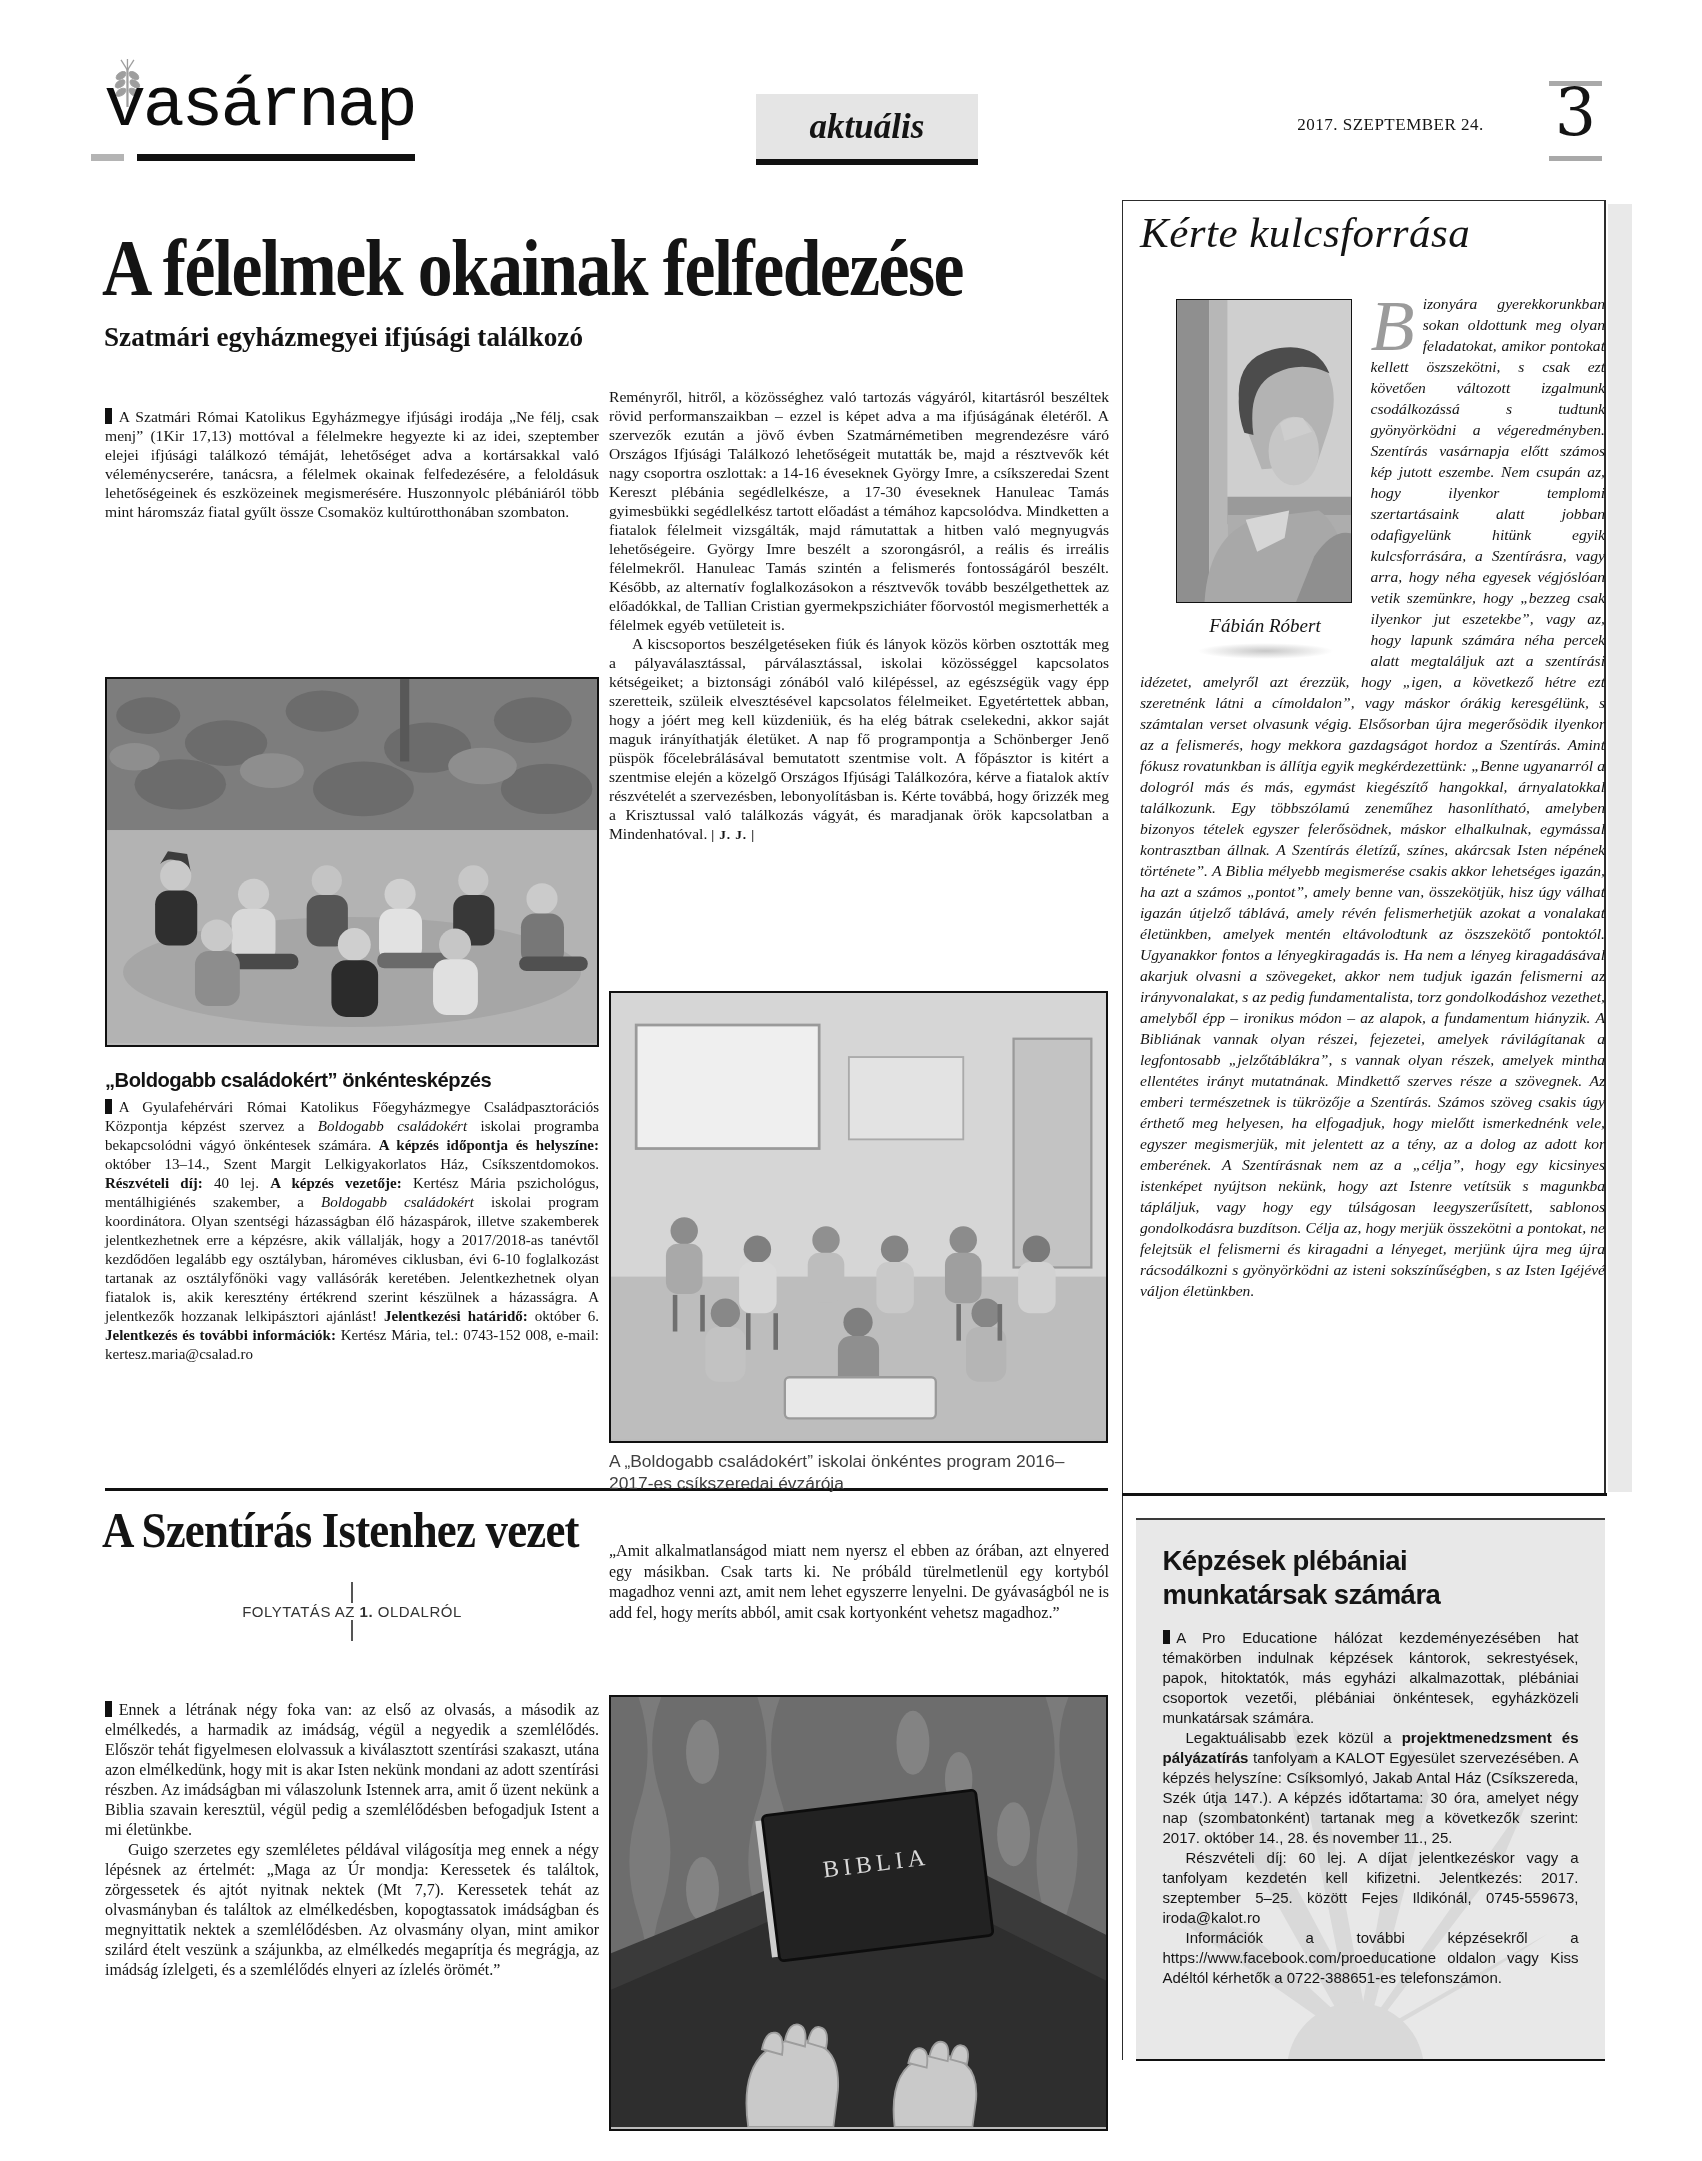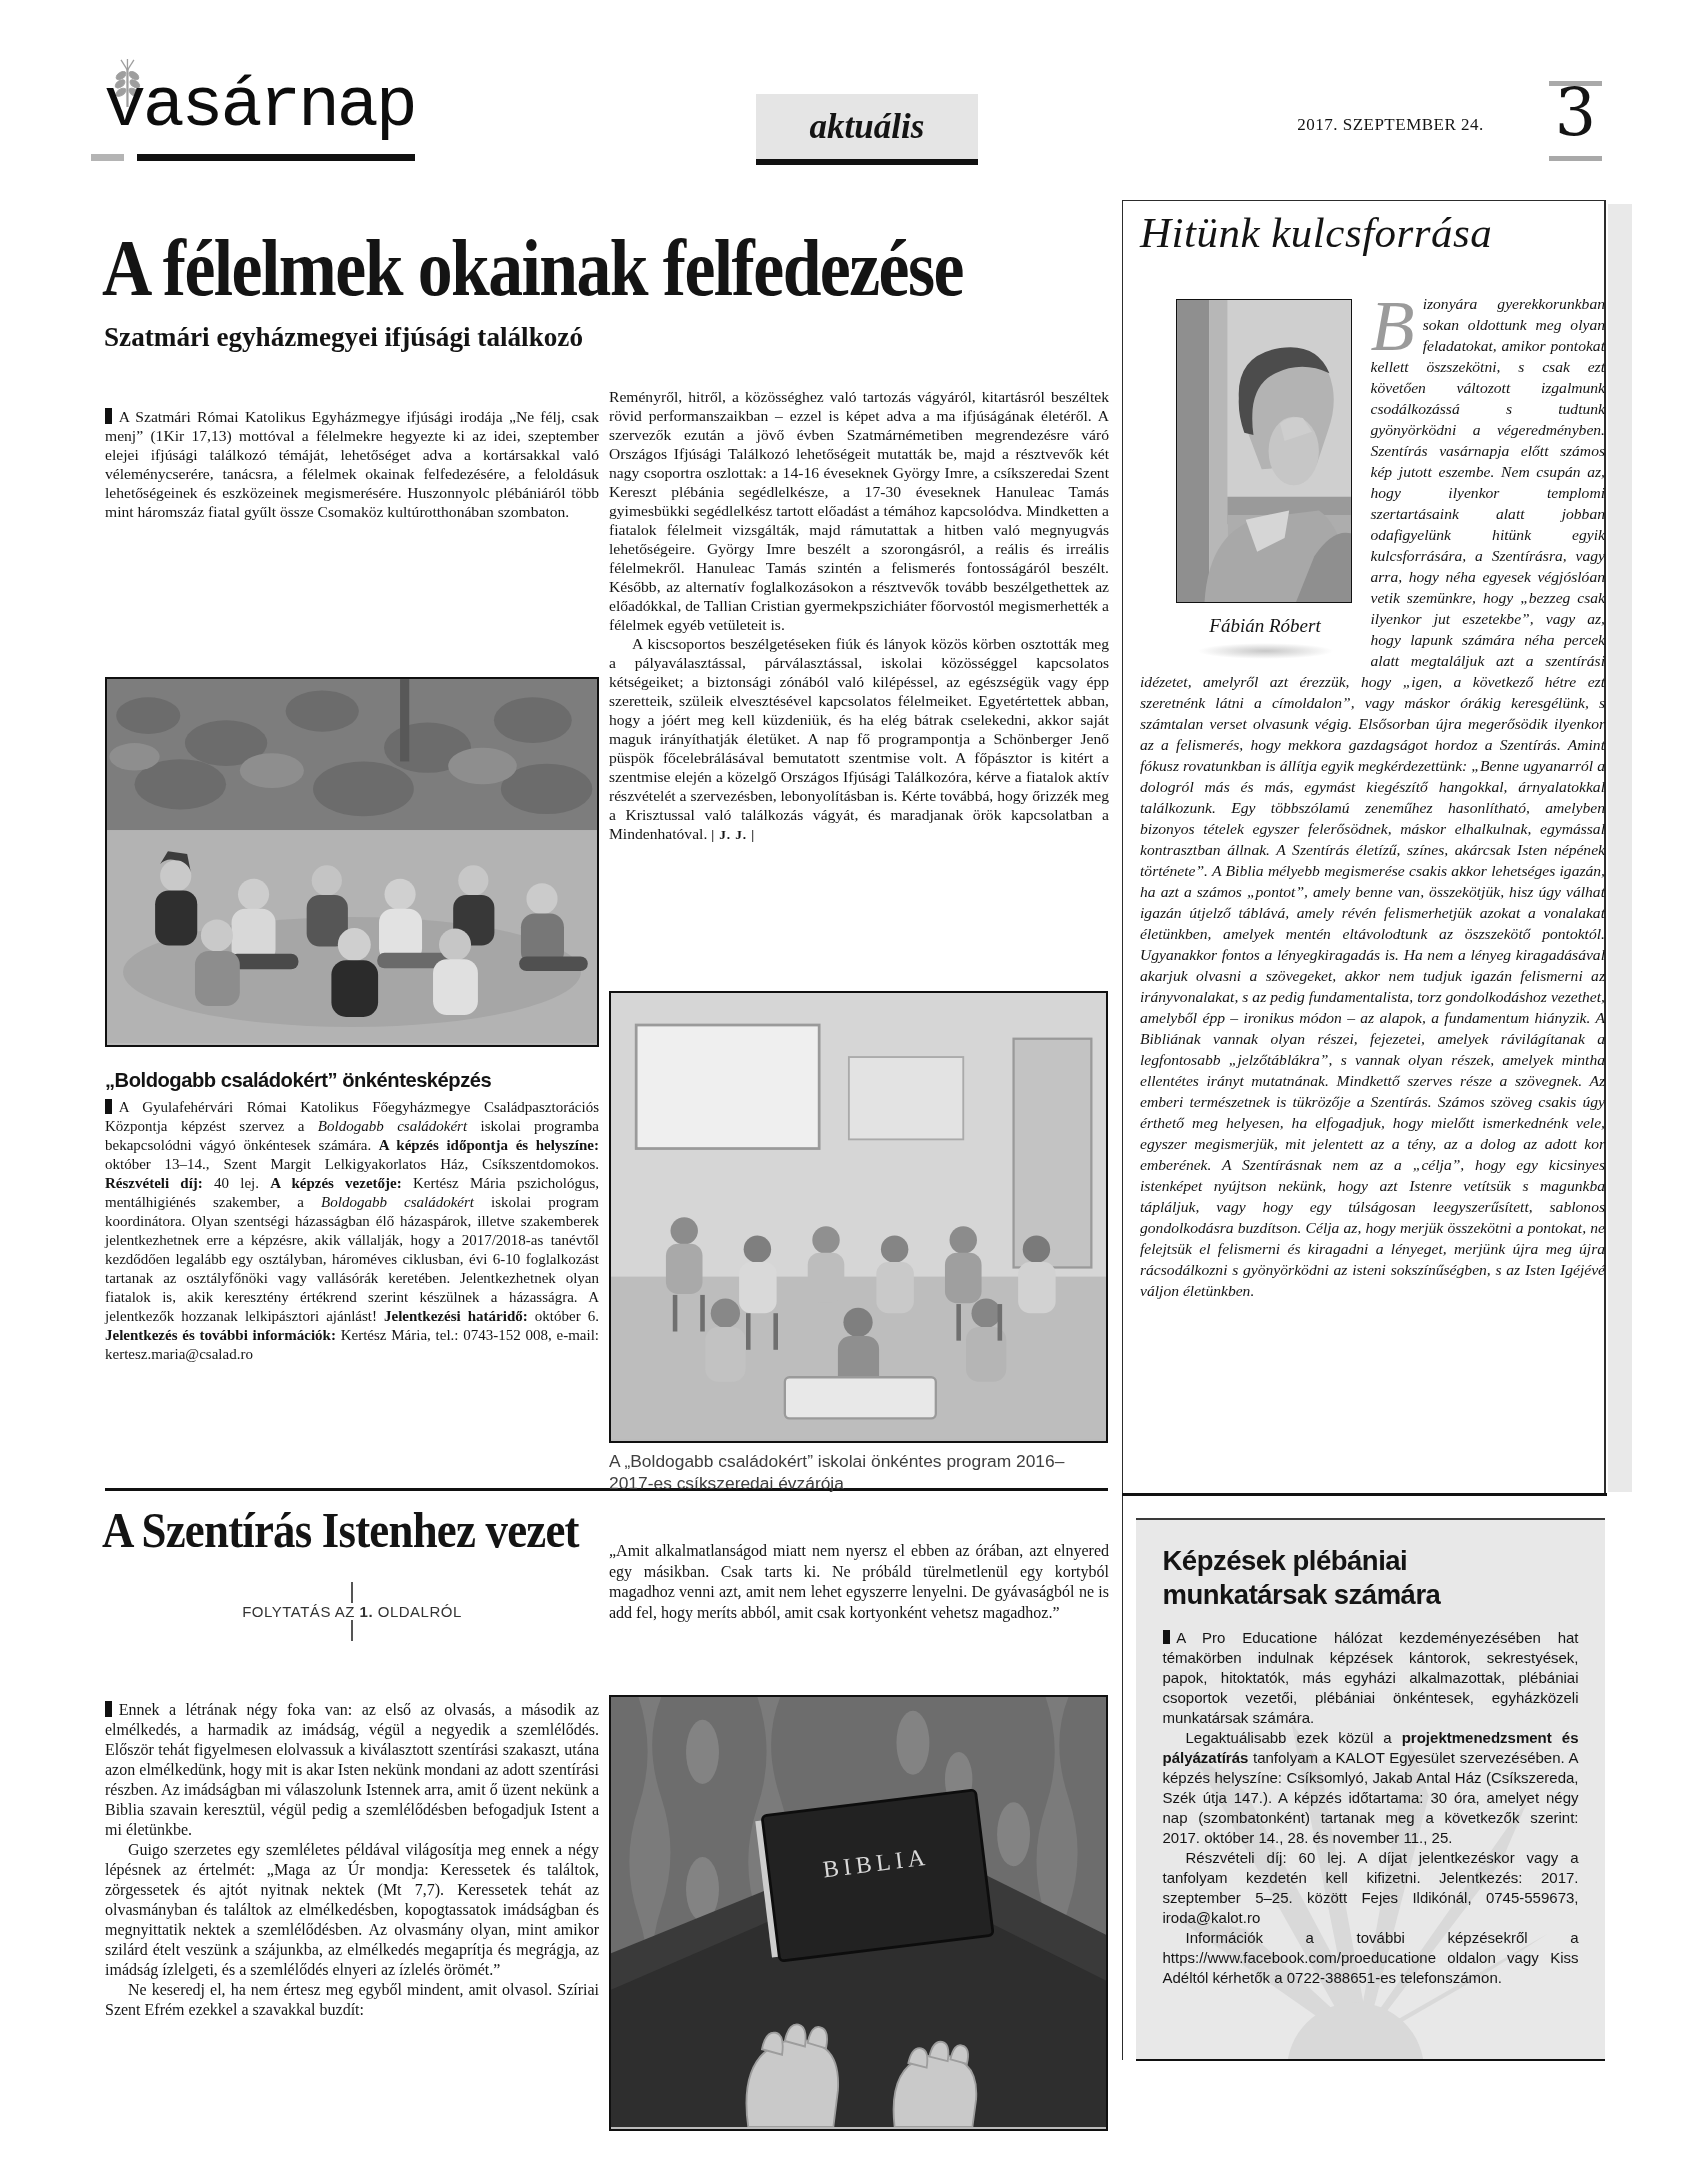--- a/index.html
+++ b/index.html
@@ -239,21 +239,21 @@
         <line x1="300" y1="700" x2="300" y2="780"></line>
           <line x1="360" y1="700" x2="360" y2="780"></line>
         <line x1="760" y1="680" x2="760" y2="760"></line>
           <line x1="850" y1="680" x2="850" y2="760"></line>
       </g>
       <rect x="380" y="840" width="330" height="90" rx="10" fill="#e8e8e8" stroke="#9a9a9a" stroke-width="5"></rect>
     </svg>
   </div>
   <div class="abs photo2-cap caption">A „Boldogabb családokért” iskolai önkéntes program 2016–2017-es csíkszeredai évzárója</div>
 
-  <div class="abs f-title">Hitünk kulcsforrása</div>
+  <div class="abs f-title">Kérte kulcsforrása</div>
   <div class="abs f-body just">
     <figure class="f-fig" style="margin:6.4px 16.5px 2.7px 0">
       <svg width="174" height="302" viewBox="0 0 380 660">
         <rect width="380" height="660" fill="#cfcfcf"></rect>
         <rect width="70" height="660" fill="#8f8f8f"></rect>
         <rect x="70" width="40" height="660" fill="#b7b7b7"></rect>
         <rect x="110" y="430" width="270" height="60" fill="#9a9a9a"></rect>
         <path d="M110 470h270v190H110z" fill="#adadad"></path>
 
         <path d="M140 250q-10-120 85-140q95-20 115 80q8 45-10 95l-25 75l-120 10z" fill="#b3b3b3"></path>
@@ -277,21 +277,20 @@
   <div class="abs kicker">
     <span class="kbar"></span>
     <span><span>FOLYTATÁS AZ</span>&nbsp;<b>1.</b>&nbsp;<span>OLDALRÓL</span></span>
     <span class="kbar"></span>
     <span class="kline"></span>
   </div>
 
   <div class="abs b-col1">
     <p class="bodytxt just"><span class="marker"></span><span>Ennek a létrának négy foka van: az első az olvasás, a második az elmélkedés, a harmadik az imádság, végül a negyedik a szemlélődés. Először tehát figyelmesen elolvassuk a kiválasztott szentírási szakaszt, utána azon elmélkedünk, hogy mit is akar Isten nekünk mondani az adott szentírási részben. Az imádságban mi válaszolunk Istennek arra, amit ő üzent nekünk a Biblia szavain keresztül, végül pedig a szemlélődésben befogadjuk Istent a mi életünkbe.</span></p>
     <p class="bodytxt just indent">Guigo szerzetes egy szemléletes példával világosítja meg ennek a négy lépésnek az értelmét: „Maga az Úr mondja: Keressetek és találtok, zörgessetek és ajtót nyitnak nektek (Mt 7,7). Keressetek tehát az olvasmányban és találtok az elmélkedésben, kopogtassatok imádságban és megnyittatik nektek a szemlélődésben. Az olvasmány olyan, mint amikor szilárd ételt veszünk a szájunkba, az elmélkedés megaprítja és megrágja, az imádság ízlelgeti, és a szemlélődés elnyeri az ízlelés örömét.”</p>
-    <p class="bodytxt just indent">Ne keseredj el, ha nem értesz meg egyből mindent, amit olvasol. Szíriai Szent Efrém ezekkel a szavakkal buzdít:</p>
   </div>
 
   <div class="abs b-quote just">„Amit alkalmatlanságod miatt nem nyersz el ebben az órában, azt elnyered egy másikban. Csak tarts ki. Ne próbáld türelmetlenül egy kortyból magadhoz venni azt, amit nem lehet egyszerre lenyelni. De gyávaságból ne is add fel, hogy meríts abból, amit csak kortyonként vehetsz magadhoz.”</div>
 
   <div class="abs photo4 photoframe">
     <svg width="495" height="430" viewBox="0 0 1082 940">
       <rect width="1082" height="940" fill="#6d6d6d"></rect>
       <g fill="#7b7b7b">
         <path d="M60 0q40 120 0 240q-40 120 0 240q40 120 0 240q-40 120 0 220h50q40-120 0-240q-40-120 0-240q40-120 0-240q-40-120 0-220z"></path>
         <path d="M320 0q40 120 0 240q-40 120 0 240q40 120 0 240q-40 120 0 220h50q40-120 0-240q-40-120 0-240q40-120 0-240q-40-120 0-220z"></path>

